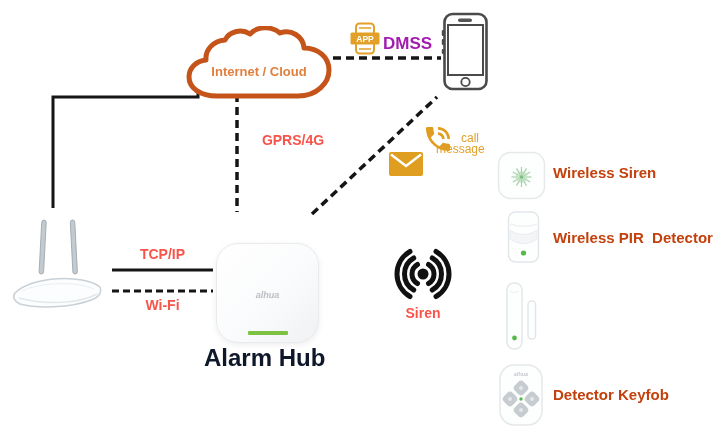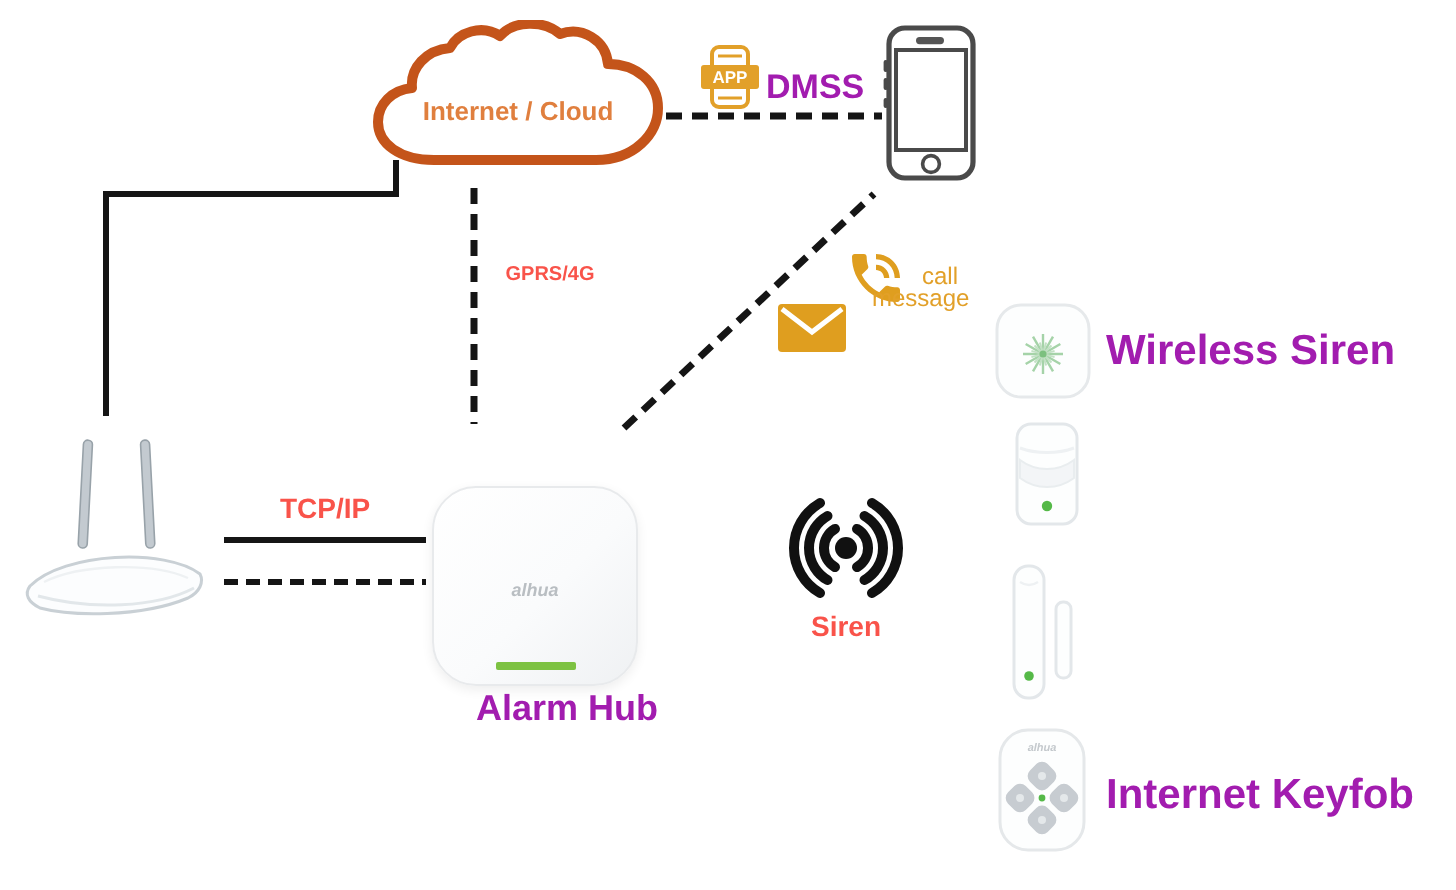--- a/index.html
+++ b/index.html
@@ -7,22 +7,22 @@
     position:relative;width:728px;height:445px;background:#fff;overflow:hidden;
     font-family:"Liberation Sans",sans-serif;
   }
   .abs{position:absolute;}
   svg{display:block;}
   
   .cloud-label{left:0;right:0;top:38px;text-align:center;color:#E07F3E;font-size:13px;font-weight:600;}
   .dmss-label{left:383px;top:34px;color:#a21caf;font-size:17px;font-weight:600;}
   .gold-label{color:#E2A029;font-size:12px;font-weight:400;}
   .red-label{color:#F9534A;font-weight:700;font-size:14px;text-align:center;}
-  .hub-label{left:204px;top:344px;width:125px;text-align:right;color:#a21caf;font-size:18px;font-weight:700;}
-  .dev-label{left:553px;color:#a21caf;font-size:21px;font-weight:700;white-space:pre;}
+  .hub-label{left:204px;top:344px;width:125px;text-align:left;color:#0f172a;font-size:24px;font-weight:700;}
+  .dev-label{left:553px;color:#c2410c;font-size:15px;font-weight:700;white-space:pre;}
   
   .hub-device{
     left:216px;top:243px;width:101px;height:98px;border-radius:22px;
     background:linear-gradient(135deg,#ffffff 0%,#fafbfc 55%,#eff1f3 100%);
     border:1px solid #e8eaec;box-shadow:0 2px 6px rgba(0,0,0,0.07);
   }
   .hub-brand{position:absolute;left:0;right:0;top:46px;text-align:center;
     color:#b9bec2;font-size:9px;font-style:italic;font-weight:700;}
   .hub-led{position:absolute;left:50%;bottom:7px;transform:translateX(-50%);
     width:40px;height:4px;background:#7DC242;border-radius:1px;}
@@ -40,21 +40,21 @@
 
     <line x1="237" y1="94" x2="237" y2="212" stroke="#151515" stroke-width="3.5" stroke-dasharray="8 5"></line>
 
     <line x1="312" y1="214" x2="437" y2="97" stroke="#151515" stroke-width="3.5" stroke-dasharray="8 5"></line>
 
     <line x1="112" y1="270" x2="213" y2="270" stroke="#151515" stroke-width="3"></line>
 
     <line x1="112" y1="291" x2="213" y2="291" stroke="#151515" stroke-width="3" stroke-dasharray="7 4"></line>
   </svg>
 
-  <div class="abs" style="left:183px;top:10px;width:152px;height:84px;text-decoration:underline;">
+  <div class="abs" style="left:183px;top:26px;width:152px;height:84px;text-decoration:underline;">
     <svg width="152" height="84" viewBox="0 0 150 84">
       <path d="M 33,70 C 16,70 5,62 5,51 C 5,42 12,35 22,34 C 21,24 29,15 41,14
                C 45,6 57,2 66,8 C 73,0 88,0 96,7 C 107,3 119,10 120,22
                C 134,22 145,31 145,44 C 145,57 133,70 114,70 Z" fill="#ffffff" stroke="#C4541A" stroke-width="5" stroke-linejoin="round"></path>
     </svg>
     <div class="abs cloud-label">Internet / Cloud</div>
   </div>
 
   <svg class="abs" style="left:350px;top:22px;" width="30" height="34" viewBox="0 0 30 34">
     <rect x="6" y="1.5" width="18" height="30" rx="3.5" fill="#ffffff" stroke="#E2A029" stroke-width="2"></rect>
@@ -68,21 +68,21 @@
   <svg class="abs" style="left:441px;top:12px;" width="50" height="80" viewBox="0 0 50 80">
     <rect x="3.5" y="2" width="42" height="75" rx="8" fill="#ffffff" stroke="#4a4a4a" stroke-width="2.6"></rect>
     <rect x="17" y="6.5" width="14" height="3.6" rx="1.8" fill="#555555"></rect>
     <rect x="7" y="13" width="35" height="50" fill="#ffffff" stroke="#4a4a4a" stroke-width="2"></rect>
     <circle cx="24.5" cy="70" r="4.2" fill="#ffffff" stroke="#4a4a4a" stroke-width="1.8"></circle>
     <rect x="0.8" y="18" width="2.2" height="6" rx="1" fill="#4a4a4a"></rect>
     <rect x="0.8" y="27" width="2.2" height="6" rx="1" fill="#4a4a4a"></rect>
     <rect x="0.8" y="37" width="2.2" height="5" rx="1" fill="#4a4a4a"></rect>
   </svg>
 
-  <div class="abs red-label" style="left:235px;top:132px;width:80px;font-size:10px;">GPRS/4G</div>
+  <div class="abs red-label" style="left:253px;top:132px;width:80px;font-size:14px;">GPRS/4G</div>
 
   <svg class="abs" style="left:421px;top:123px;" width="34" height="32" viewBox="0 0 24 24">
     <path fill="#DF9E1F" d="M6.62 10.79c1.44 2.83 3.76 5.14 6.59 6.59l2.2-2.2c.27-.27.67-.36 1.02-.24 1.12.37 2.33.57 3.57.57.55 0 1 .45 1 1V20c0 .55-.45 1-1 1-9.39 0-17-7.61-17-17 0-.55.45-1 1-1h3.5c.55 0 1 .45 1 1 0 1.25.2 2.45.57 3.57.11.35.03.74-.24 1.02l-2.21 2.2z"></path>
     <path fill="#DF9E1F" d="M19 12h2c0-4.97-4.03-9-9-9v2c3.87 0 7 3.13 7 7zm-4 0h2c0-2.76-2.24-5-5-5v2c1.66 0 3 1.34 3 3z"></path>
   </svg>
   <div class="abs gold-label" style="left:461px;top:131px;">call</div>
 
   <svg class="abs" style="left:388px;top:151px;" width="36" height="26" viewBox="0 0 36 26">
     <rect x="1" y="1" width="34" height="24" rx="2" fill="#DF9E1F"></rect>
     <polyline points="3,3.5 18,15 33,3.5" fill="none" stroke="#ffffff" stroke-width="2.5"></polyline>
@@ -91,20 +91,21 @@
 
   <svg class="abs" style="left:10px;top:217px;" width="95" height="95" viewBox="0 0 95 95">
     <rect x="29" y="3" width="4.5" height="54" rx="2.2" fill="#c3cad0" stroke="#98a2a9" stroke-width="0.8" transform="rotate(3 31 57)"></rect>
     <rect x="63" y="3" width="4.5" height="54" rx="2.2" fill="#c3cad0" stroke="#98a2a9" stroke-width="0.8" transform="rotate(-3 65 57)"></rect>
     <path d="M5,76 C22,59 73,57 90,70 C92,74 90,79 84,82 C60,92 25,91 10,87 C4,84 2,80 5,76 Z" fill="#fcfdfe" stroke="#c9d0d5" stroke-width="1.5"></path>
     <path d="M9,81 C35,88 68,87 87,77" fill="none" stroke="#e2e7ea" stroke-width="1.5"></path>
     <path d="M12,74 C30,65 66,64 84,72" fill="none" stroke="#eef1f3" stroke-width="1.2"></path>
   </svg>
 
   <div class="abs red-label" style="left:112px;top:246px;width:101px;">TCP/IP</div>
+  <div class="abs red-label" style="left:112px;top:297px;width:101px;">Wi-Fi</div>
 
   <div class="abs hub-device">
     <div class="hub-brand">alhua</div>
     <div class="hub-led"></div>
   </div>
   <div class="abs hub-label">Alarm Hub</div>
 
   <svg class="abs" style="left:384px;top:246px;" width="78" height="58" viewBox="0 0 78 58">
     <circle cx="39" cy="28" r="5.5" fill="#111111"></circle>
     <g fill="none" stroke="#111111" stroke-width="5" stroke-linecap="round">
@@ -139,20 +140,21 @@
     <circle cx="24.5" cy="26" r="1.8" fill="#7cc07f"></circle>
   </svg>
   <div class="abs dev-label" style="top:164px;">Wireless Siren</div>
 
   <svg class="abs" style="left:506px;top:210px;" width="35" height="54" viewBox="0 0 35 54">
     <rect x="2.5" y="2" width="30" height="50" rx="7" fill="#fdfefe" stroke="#e3e7ea" stroke-width="1.5"></rect>
     <path d="M4,14 C12,17 23,17 31,14" fill="none" stroke="#eef1f3" stroke-width="1.5"></path>
     <path d="M4,20 C12,26 23,26 31,20 L31,29 C23,35 12,35 4,29 Z" fill="#f3f5f7" stroke="#e9edef" stroke-width="1"></path>
     <circle cx="17.5" cy="43" r="2.6" fill="#55B948"></circle>
   </svg>
+  <div class="abs dev-label" style="top:229px;">Wireless PIR  Detector</div>
 
   <svg class="abs" style="left:504px;top:281px;" width="36" height="70" viewBox="0 0 36 70">
     <rect x="3" y="2" width="15" height="66" rx="7" fill="#fdfefe" stroke="#e3e7ea" stroke-width="1.5"></rect>
     <path d="M6,10 C9,12 12,12 15,10" fill="none" stroke="#eef1f3" stroke-width="1.2"></path>
     <circle cx="10.5" cy="57" r="2.4" fill="#55B948"></circle>
     <rect x="24" y="20" width="7.5" height="38" rx="3.5" fill="#fdfefe" stroke="#e3e7ea" stroke-width="1.5"></rect>
   </svg>
 
   <svg class="abs" style="left:498px;top:363px;" width="46" height="64" viewBox="0 0 46 64">
     <rect x="2" y="2" width="42" height="60" rx="14" fill="#fdfefe" stroke="#e5e8ea" stroke-width="1.5"></rect>
@@ -164,15 +166,15 @@
       <rect x="24.5" y="37.5" width="12.5" height="12.5" rx="4"></rect>
     </g>
     <g fill="#e4e8ea">
       <circle cx="23" cy="25" r="2"></circle>
       <circle cx="23" cy="47" r="2"></circle>
       <circle cx="12" cy="36" r="2"></circle>
       <circle cx="34" cy="36" r="2"></circle>
     </g>
     <circle cx="23" cy="36" r="1.7" fill="#55B948"></circle>
   </svg>
-  <div class="abs dev-label" style="top:386px;">Internet Keyfob</div>
+  <div class="abs dev-label" style="top:386px;">Detector Keyfob</div>
 
 </div>
 
 </body></html>

